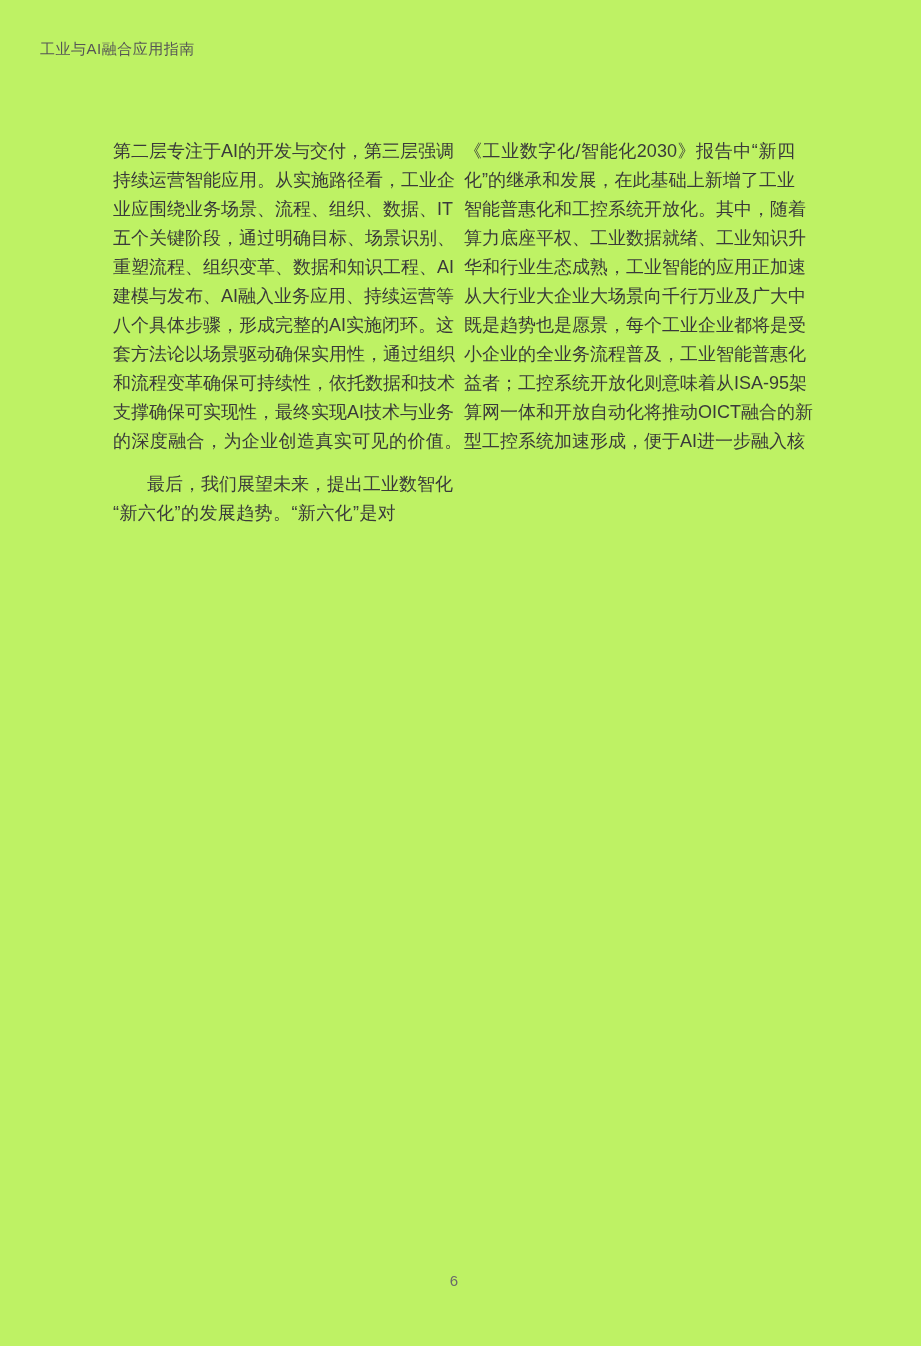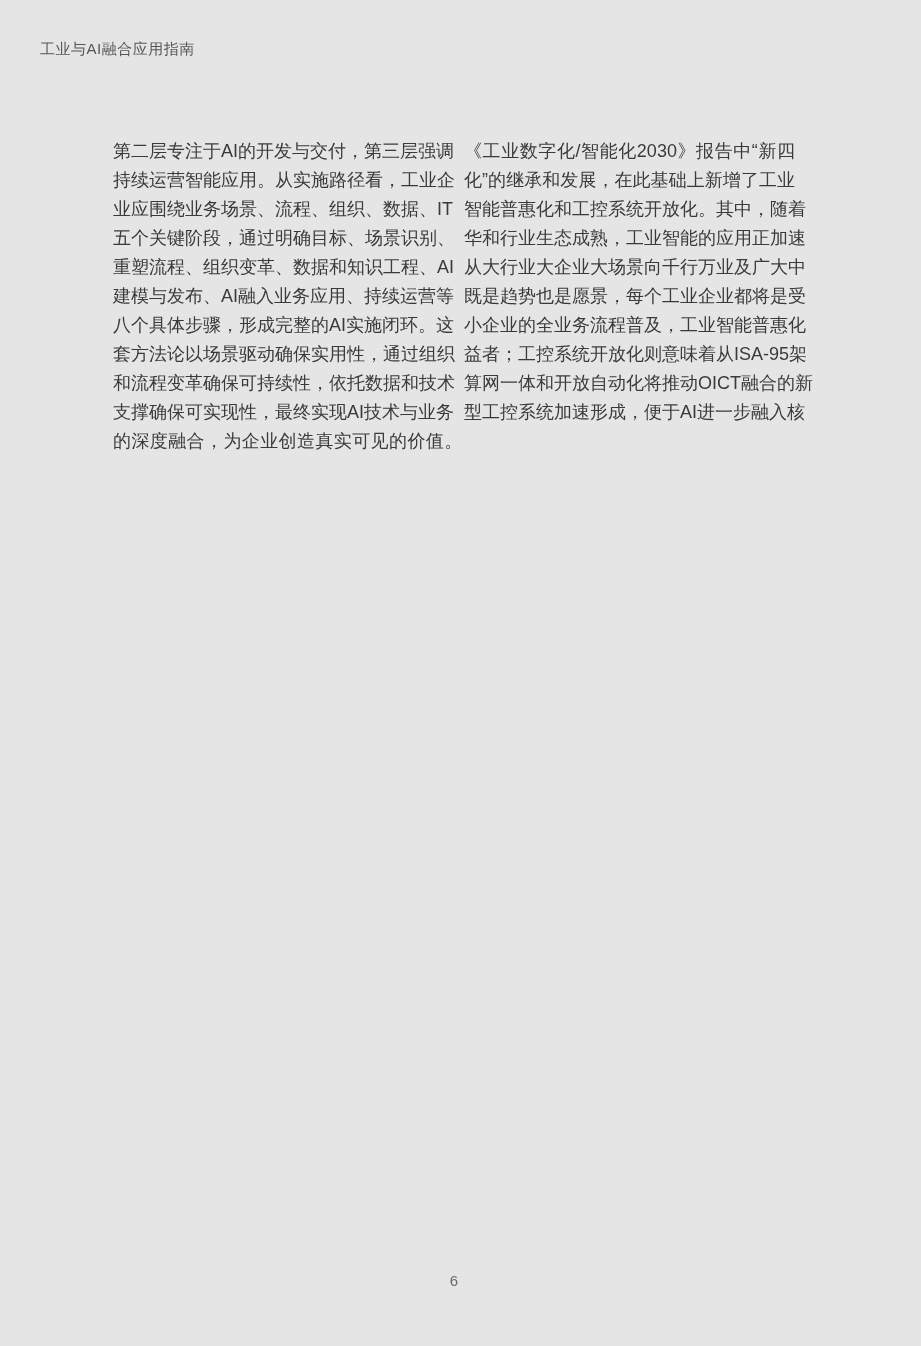--- a/index.html
+++ b/index.html
@@ -4,21 +4,21 @@
 <style>
   html, body {
     margin: 0;
     padding: 0;
     background: #ffffff;
   }
   .page {
     position: relative;
     width: 921px;
     height: 1346px;
-    background: #e5e5e5;
+    background: #bef264;
     overflow: hidden;
     font-family: "Liberation Sans", "DejaVu Sans", sans-serif;
   }
   .page-header {
     position: absolute;
     left: 40px;
     top: 38px;
     font-size: 15px;
     line-height: 22px;
     color: #565656;
@@ -87,26 +87,31 @@
           <div class="line">业应围绕业务场景、流程、组织、数据、IT</div>
           <div class="line">五个关键阶段，通过明确目标、场景识别、</div>
           <div class="line">重塑流程、组织变革、数据和知识工程、AI</div>
           <div class="line">建模与发布、AI融入业务应用、持续运营等</div>
           <div class="line">八个具体步骤，形成完整的AI实施闭环。这</div>
           <div class="line">套方法论以场景驱动确保实用性，通过组织</div>
           <div class="line">和流程变革确保可持续性，依托数据和技术</div>
           <div class="line">支撑确保可实现性，最终实现AI技术与业务</div>
           <div class="line last-line">的深度融合，为企业创造真实可见的价值。</div>
         </div>
+        <div class="paragraph">
+          <div class="line indented">最后，我们展望未来，提出工业数智化</div>
+          <div class="line last-line">“新六化”的发展趋势。“新六化”是对</div>
+        </div>
       </div>
     <div class="column">
         <div class="paragraph">
           <div class="line">《工业数字化/智能化2030》报告中“新四</div>
           <div class="line">化”的继承和发展，在此基础上新增了工业</div>
           <div class="line">智能普惠化和工控系统开放化。其中，随着</div>
+          <div class="line">算力底座平权、工业数据就绪、工业知识升</div>
           <div class="line">华和行业生态成熟，工业智能的应用正加速</div>
           <div class="line">从大行业大企业大场景向千行万业及广大中</div>
           <div class="line">既是趋势也是愿景，每个工业企业都将是受</div>
           <div class="line">小企业的全业务流程普及，工业智能普惠化</div>
           <div class="line">益者；工控系统开放化则意味着从ISA-95架</div>
           <div class="line">算网一体和开放自动化将推动OICT融合的新</div>
           <div class="line">型工控系统加速形成，便于AI进一步融入核</div>
         </div>
       </div>
   </div>

